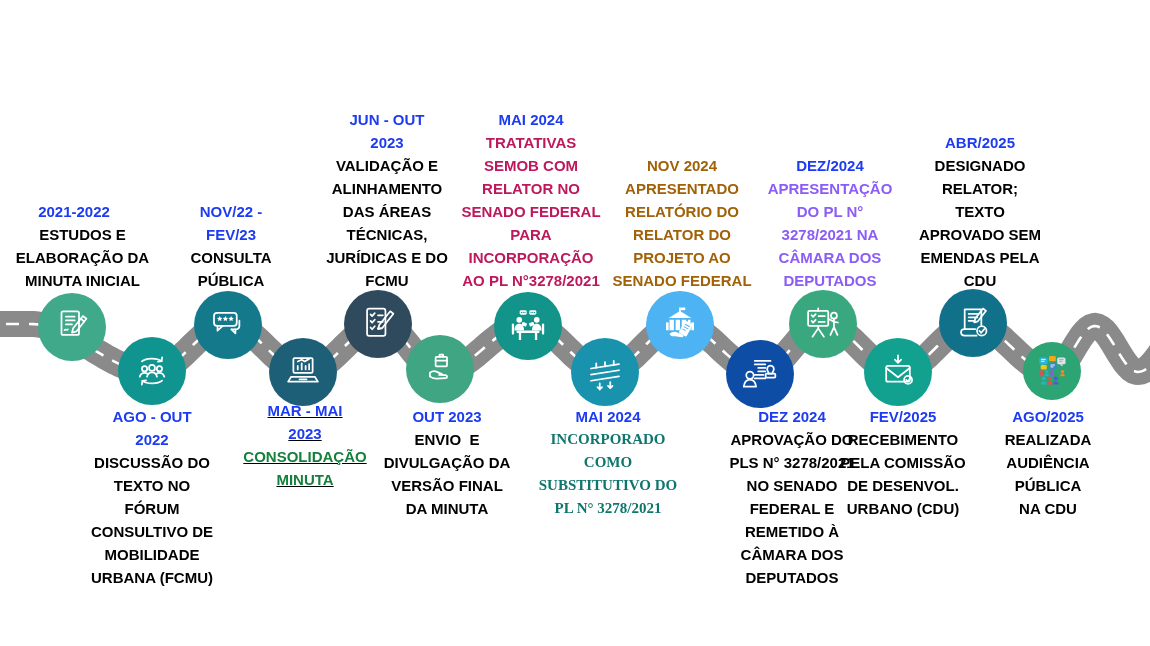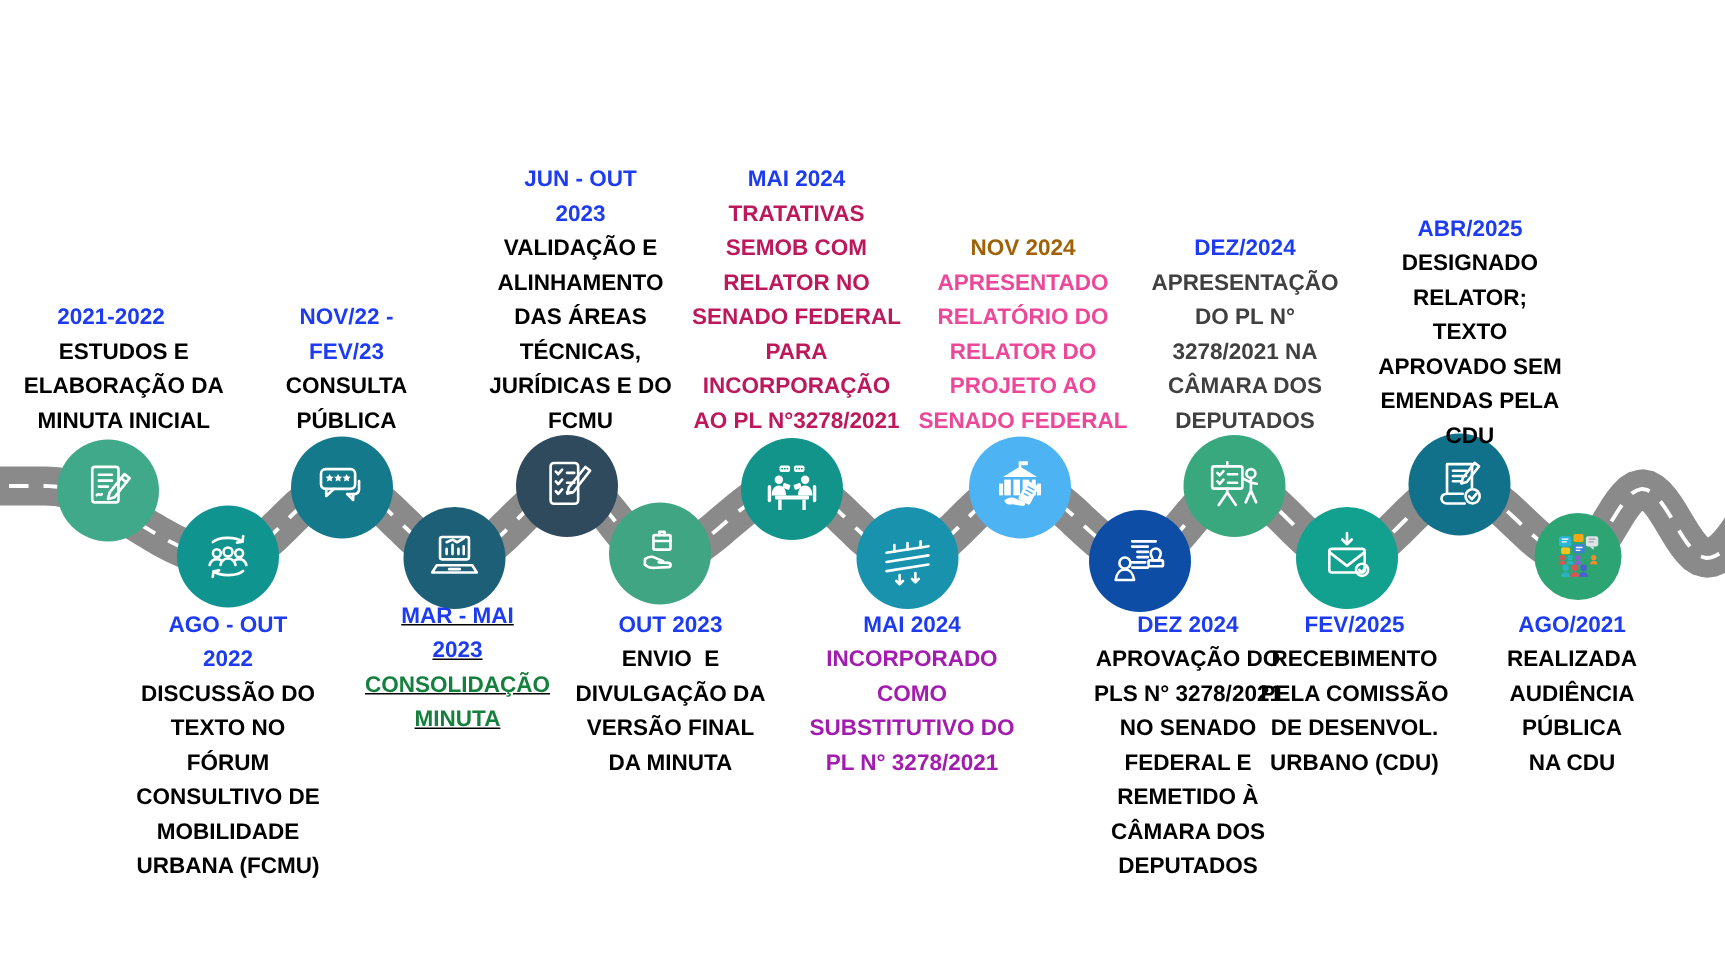--- a/index.html
+++ b/index.html
@@ -178,21 +178,21 @@
       <div class="milestone-circle" style="left: 571px; top: 338px; height: 68px; width: 68px; background: rgb(24, 146, 173);">
         <span>
           <svg viewBox="0 0 48 48" fill="none" stroke="#fff" stroke-width="2" stroke-linecap="round" stroke-linejoin="round" width="42" height="42">
             <path d="M8 20l32-5M8 27l32-5M8 34l32-5"></path>
             <path d="M14 19.2v-5M24 17.7v-5M34 16.2v-5"></path>
             <path d="M18 37v7m0 0l-2.6-2.6m2.6 2.6l2.6-2.6"></path>
             <path d="M30 35.5v7m0 0l-2.6-2.6m2.6 2.6l2.6-2.6"></path>
           </svg>
         </span>
       </div>
-      <div class="ms-text" style="left: 608px; top: 405px;"><div class="ms-date" style="color: rgb(29, 60, 242);">MAI 2024</div><div class="ms-desc" style="color: #a21caf;">INCORPORADO
+      <div class="ms-text" style="left: 608px; top: 405px;"><div class="ms-date" style="color: rgb(29, 60, 242);">MAI 2024</div><div class="ms-desc" style="color: #0f766e; font-family: Liberation Serif, serif;">INCORPORADO
 COMO
 SUBSTITUTIVO DO
 PL N° 3278/2021</div></div>
       <div class="milestone-circle" style="left: 646px; top: 291px; height: 68px; width: 68px; background: rgb(77, 179, 242);">
         <span>
           <svg viewBox="0 0 48 48" width="42" height="42">
             <g fill="#fff" stroke="none">
               <rect x="23" y="4" width="2" height="5"></rect>
               <rect x="25" y="4" width="5" height="3"></rect>
               <path d="M24 8l13 8H11z"></path>
@@ -206,21 +206,21 @@
                 <rect x="25" y="20" width="10" height="16" rx="1.5"></rect>
               </g>
               <path d="M12 34c3-2.5 6-3 9-1.5l6 2.5c1.8.8 1 3.4-1 3l-7.5-1.2c-3 .5-5.5-.2-6.5-2.8z"></path>
             </g>
             <g stroke="#4db3f2" stroke-width="1.1" fill="none">
               <path transform="rotate(28 30 29)" d="M27 24h6M27 27h6M27 30h4"></path>
             </g>
           </svg>
         </span>
       </div>
-      <div class="ms-text" style="left: 682px; bottom: 354px;"><div class="ms-date" style="color: #a16207;">NOV 2024</div><div class="ms-desc" style="color: #ec4899;">APRESENTADO
+      <div class="ms-text" style="left: 682px; bottom: 354px;"><div class="ms-date" style="color: #a16207;">NOV 2024</div><div class="ms-desc" style="color: #a16207;">APRESENTADO
 RELATÓRIO DO
 RELATOR DO
 PROJETO AO
 SENADO FEDERAL</div></div>
       <div class="milestone-circle" style="left: 726px; top: 340px; height: 68px; width: 68px; background: rgb(14, 77, 166);">
         <span>
           <svg viewBox="0 0 48 48" fill="none" stroke="#fff" stroke-width="2" stroke-linecap="round" stroke-linejoin="round" width="42" height="42">
             <path d="M18 9h18M18 13h12M22 17h8M22 21h8M18 25h10M18 29h12"></path>
             <circle cx="12.5" cy="25.5" r="4.2"></circle>
             <path d="M5.5 38.5c.6-5 3.4-8 7-8s6.4 3 7 8z"></path>
@@ -241,21 +241,21 @@
           <svg viewBox="0 0 48 48" fill="none" stroke="#fff" stroke-width="2" stroke-linecap="round" stroke-linejoin="round" width="42" height="42">
             <rect x="7" y="9" width="23" height="17" rx="1.5"></rect>
             <path d="M18.5 6v3M18.5 26v3M18.5 29l-6.5 9.5M18.5 29l6.5 9.5"></path>
             <path d="M11 14l1.7 1.9 2.9-3.2M19 15h7"></path>
             <path d="M11 20.5l1.7 1.9 2.9-3.2M19 21.5h7"></path>
             <circle cx="36.5" cy="14.5" r="3.4"></circle>
             <path d="M36.5 18v9.5M36.5 21.5l-5.5-3M36.5 21.5l4.5.8M36.5 27.5l-4 9M36.5 27.5l4 9"></path>
           </svg>
         </span>
       </div>
-      <div class="ms-text" style="left: 830px; bottom: 354px;"><div class="ms-date" style="color: rgb(29, 60, 242);">DEZ/2024</div><div class="ms-desc" style="color: #404040;">APRESENTAÇÃO
+      <div class="ms-text" style="left: 830px; bottom: 354px;"><div class="ms-date" style="color: rgb(29, 60, 242);">DEZ/2024</div><div class="ms-desc" style="color: #8b5cf6;">APRESENTAÇÃO
 DO PL N°
 3278/2021 NA
 CÂMARA DOS
 DEPUTADOS</div></div>
       <div class="milestone-circle" style="left: 864px; top: 338px; height: 68px; width: 68px; background: rgb(18, 160, 143);">
         <span>
           <svg viewBox="0 0 48 48" fill="none" stroke="#fff" stroke-width="2" stroke-linecap="round" stroke-linejoin="round" width="42" height="42">
             <path d="M24 5v8.5M24 13.5l-3.6-3.6M24 13.5l3.6-3.6"></path>
             <rect x="10.5" y="17" width="27" height="18" rx="2"></rect>
             <path d="M10.5 19.5L24 30l13.5-10.5"></path>
@@ -274,21 +274,21 @@
             <path d="M14.5 31V8.5h19V26"></path>
             <path d="M14.5 31c-2.6 0-4.2 1.6-4.2 3.7s1.6 3.8 4.2 3.8H28"></path>
             <path d="M14.5 31h12"></path>
             <path d="M19 13.5h10M19 17.5h10M19 21.5h7"></path>
             <path d="M35.5 7.5l3.4 2.6-9.3 12-4.2 1.1 1.1-4.2z"></path>
             <circle cx="34" cy="33" r="5.4"></circle>
             <path d="M31.4 33l2 2.2 3.6-4.3"></path>
           </svg>
         </span>
       </div>
-      <div class="ms-text" style="left: 980px; bottom: 344px;"><div class="ms-date" style="color: rgb(29, 60, 242);">ABR/2025</div><div class="ms-desc" style="color: rgb(0, 0, 0);">DESIGNADO
+      <div class="ms-text" style="left: 980px; bottom: 354px;"><div class="ms-date" style="color: rgb(29, 60, 242);">ABR/2025</div><div class="ms-desc" style="color: rgb(0, 0, 0);">DESIGNADO
 RELATOR;
 TEXTO
 APROVADO SEM
 EMENDAS PELA
 CDU</div></div>
       <div class="milestone-circle" style="left: 1023px; top: 342px; height: 58px; width: 58px; background: rgb(45, 164, 115);">
         <span>
           <svg viewBox="0 0 48 48" width="36" height="36">
             <g stroke="none">
               <rect x="7" y="6" width="11" height="9" rx="2" fill="#2cb5d8"></rect>
@@ -318,18 +318,18 @@
               <circle cx="21" cy="34" r="2.8" fill="#e05252"></circle>
               <path d="M17 42a4 4 0 0 1 8 0z" fill="#e05252"></path>
               <circle cx="29" cy="34" r="2.8" fill="#4f5bd5"></circle>
               <path d="M25 42a4 4 0 0 1 8 0z" fill="#4f5bd5"></path>
               <circle cx="37" cy="34" r="2.8" fill="#2da56e"></circle>
               <path d="M33 42a4 4 0 0 1 8 0z" fill="#2da56e"></path>
             </g>
           </svg>
         </span>
       </div>
-      <div class="ms-text" style="left: 1048px; top: 405px;"><div class="ms-date" style="color: rgb(29, 60, 242);">AGO/2021</div><div class="ms-desc" style="color: rgb(0, 0, 0);">REALIZADA
+      <div class="ms-text" style="left: 1048px; top: 405px;"><div class="ms-date" style="color: rgb(29, 60, 242);">AGO/2025</div><div class="ms-desc" style="color: rgb(0, 0, 0);">REALIZADA
 AUDIÊNCIA
 PÚBLICA
 NA CDU</div></div>
     </div>
 </div>
 
 </body></html>

